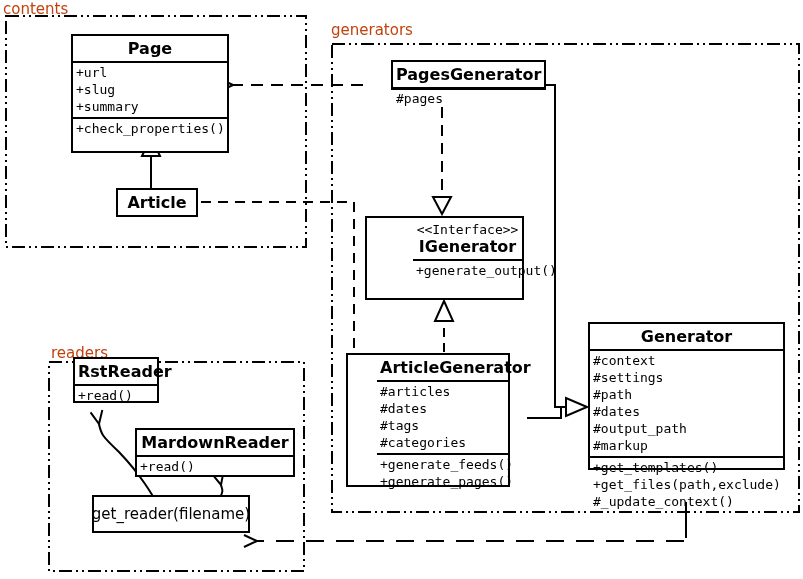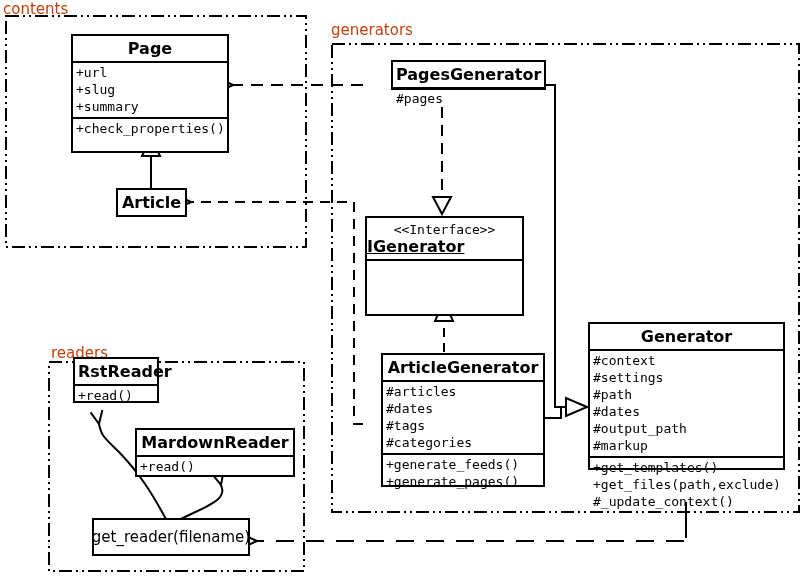--- a/index.html
+++ b/index.html
@@ -4,21 +4,21 @@
 <style>
   html,body { margin:0; padding:0; background:#fff; }
   #stage { position:relative; width:803px; height:579px; background:#ffffff; overflow:hidden;
            font-family:"DejaVu Sans", sans-serif; color:#000; }
   #wires { position:absolute; left:0; top:0; }
   .pkg-label { position:absolute; font:15px "DejaVu Sans", sans-serif; color:#c2410c; background:transparent; }
   .uml { position:absolute; background:#fff; border:2px solid #000; box-sizing:border-box;
          display:flex; flex-direction:column; }
   .uml .t  { font:bold 16px/22px "DejaVu Sans", sans-serif; text-align:center; padding:2px 3px 1px; }
   .uml .stereo { font:13px/15px "DejaVu Sans Mono", monospace; text-align:center; padding-top:4px; }
-  .uml .t2 { font:bold 16px/19px "DejaVu Sans", sans-serif; text-align:left; padding-bottom:3px;text-decoration:underline; }
+  .uml .t2 { font:bold 16px/19px "DejaVu Sans", sans-serif; text-align:center; padding-bottom:3px; }
   .uml .sec { border-top:2px solid #000; padding:1px 0 2px; }
   .uml .m  { font:13px/17px "DejaVu Sans Mono", monospace; padding:0 3px; white-space:pre; }
   .uml.title-only { justify-content:center; }
   .uml.title-only .t { padding:0; }
   .plainbox { position:absolute; background:#fff; border:2px solid #000; box-sizing:border-box;
               display:flex; align-items:center; justify-content:center;
               font:15px "DejaVu Sans", sans-serif; }
 </style>
 </head>
 <body>
@@ -71,41 +71,42 @@
     <div class="sec">
       <div class="m">+url</div>
       <div class="m">+slug</div>
       <div class="m">+summary</div>
     </div>
     <div class="sec">
       <div class="m">+check_properties()</div>
     </div>
   </div>
 
-  <div class="uml title-only" style="left:116px; top:188px; width:71px; height:29px;">
+  <div class="uml title-only" style="left:116px; top:188px; width:82px; height:29px;">
     <div class="t">Article</div>
   </div>
 
   <div class="uml" style="left:363px; top:60px; width:155px; height:30px;margin-left:28px;">
     <div class="t">PagesGenerator</div>
     <div class="sec">
       <div class="m">#pages</div>
     </div>
   </div>
 
-  <div class="uml" style="left:365px; top:216px; width:159px; height:100px;">
+  <div class="uml" style="left:365px; top:216px; width:159px; height:84px;padding-left:46px;">
     <div>
       <div class="stereo">&lt;&lt;Interface&gt;&gt;</div>
       <div class="t2">IGenerator</div>
     </div>
     <div class="sec">
+      <div class="m">+generate_output()</div>
     </div>
   </div>
 
-  <div class="uml" style="left:381px; top:353px; width:164px; height:134px;">
+  <div class="uml" style="left:346px; top:353px; width:164px; height:134px;padding-left:29px;">
     <div class="t">ArticleGenerator</div>
     <div class="sec">
       <div class="m">#articles</div>
       <div class="m">#dates</div>
       <div class="m">#tags</div>
       <div class="m">#categories</div>
     </div>
     <div class="sec">
       <div class="m">+generate_feeds()</div>
       <div class="m">+generate_pages()</div>
@@ -136,17 +137,17 @@
     </div>
   </div>
 
   <div class="uml" style="left:135px; top:428px; width:160px; height:49px;">
     <div class="t">MardownReader</div>
     <div class="sec">
       <div class="m">+read()</div>
     </div>
   </div>
 
-  <div class="plainbox" style="left:92px; top:518px; width:158px; height:38px;">
+  <div class="plainbox" style="left:92px; top:495px; width:158px; height:38px;">
     <span>get_reader(filename)</span>
   </div>
 
 </div>
 
 </body></html>

